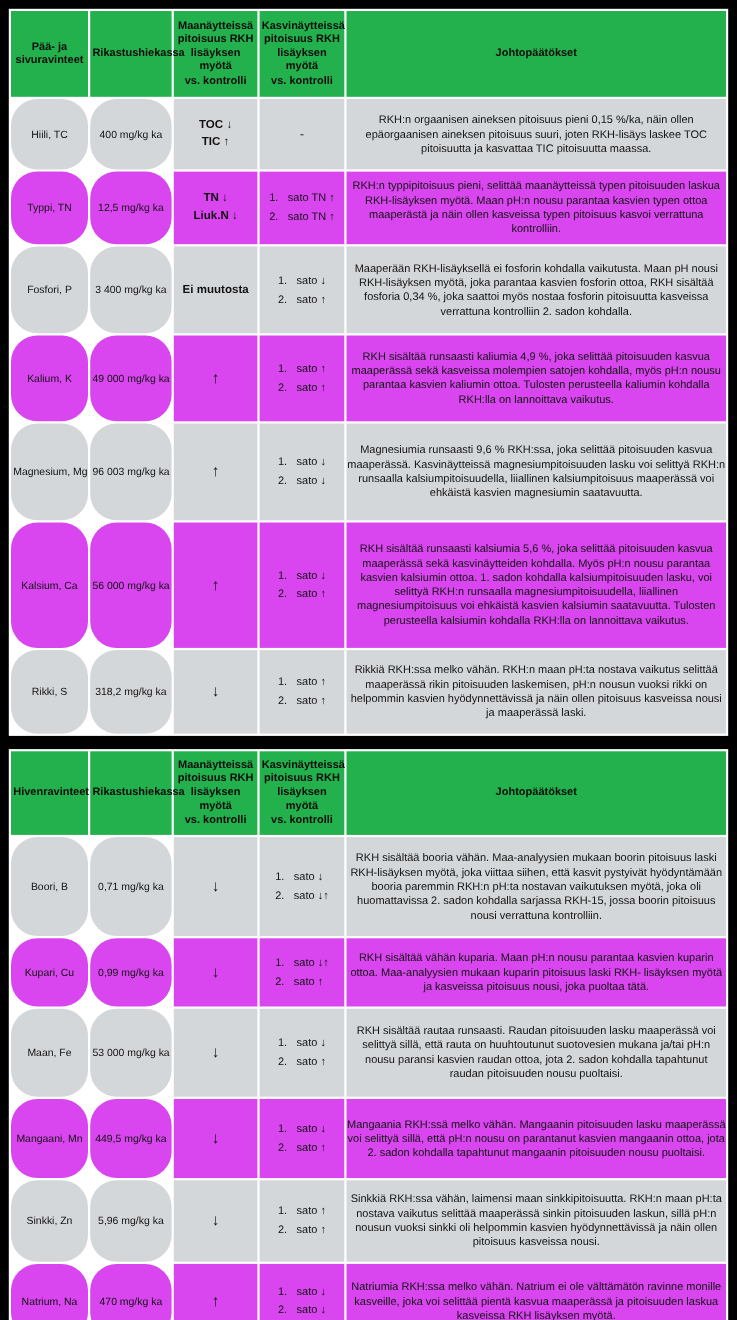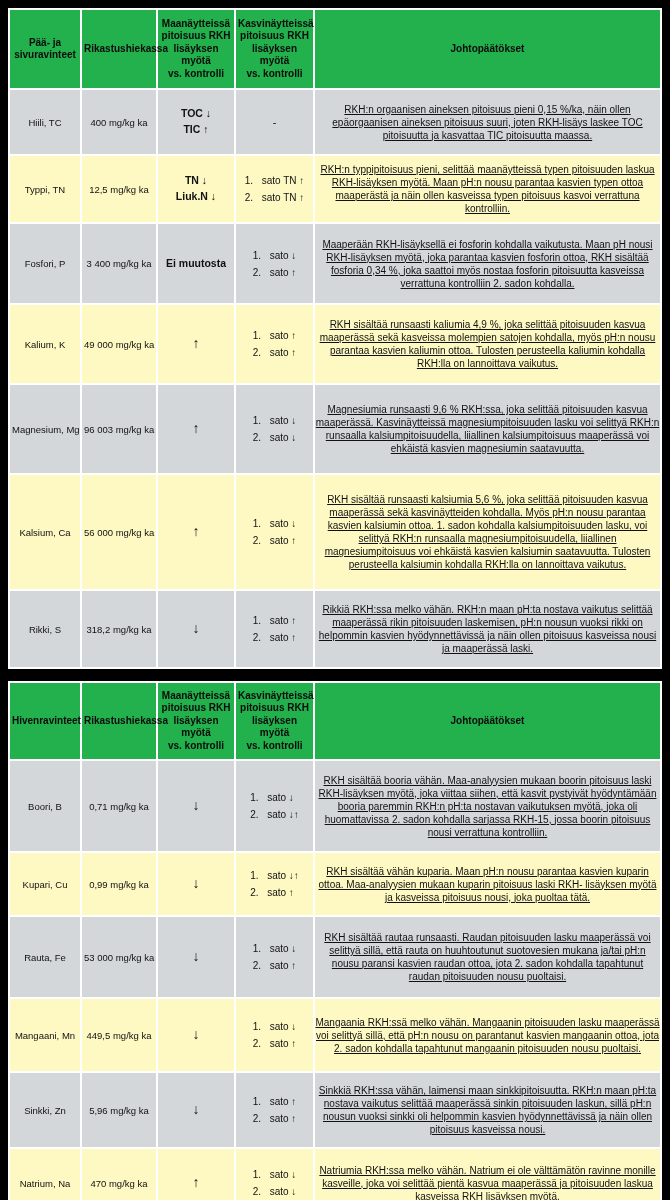--- a/index.html
+++ b/index.html
@@ -12,31 +12,31 @@
     width:654px;table-layout:fixed;border-collapse:separate;border-spacing:2px;
     background:#fff;
   }
   col.c1{width:70px}col.c2{width:74px}col.c3{width:76px}col.c4{width:77px}col.c5{width:auto}
   th{
     background:#22B14C;color:#0b0b0b;font-weight:bold;font-size:10px;line-height:1.25;
     text-align:center;vertical-align:middle;white-space:pre-line;padding:2px;
   }
   td{vertical-align:middle;text-align:center;padding:2px;}
   tr.row-dark td{background:#D4D7DA;}
-  tr.row-light td{background:#fef9c3;}
-  .c-nutrient,.c-amount{font-size:9.5px;white-space:nowrap;}
+  tr.row-light td{background:#d946ef;}
+  .c-nutrient,.c-amount{font-size:9.5px;white-space:nowrap;border-radius:24px;}
   .c-soil{font-size:10.5px;font-weight:bold;}
   .soil-line{line-height:1.5;}
   .soil-line.lone{font-size:14px;line-height:1.1;}
   .c-plant{font-size:10px;}
   .plant-wrap{display:inline-block;text-align:left;}
   .plant-line{line-height:1.7;}
   .plant-line .num{display:inline-block;width:17px;}
   .plant-line.dash{text-align:center;font-size:11px;}
-  .c-conc{font-size:10px;line-height:1.3;padding:3px 0;text-decoration:underline;}
+  .c-conc{font-size:10px;line-height:1.3;padding:3px 0;}
   .gap{height:12px;}
   
   #t1 thead th{height:74px;}
   #t1 tbody tr:nth-child(1) td{height:58px;}
   #t1 tbody tr:nth-child(2) td{height:60px;}
   #t1 tbody tr:nth-child(3) td{height:73px;}
   #t1 tbody tr:nth-child(4) td{height:72px;margin-top:40px;}
   #t1 tbody tr:nth-child(5) td{height:82px;}
   #t1 tbody tr:nth-child(6) td{height:108px;}
   #t1 tbody tr:nth-child(7) td{height:70px;margin-top:28px;}
@@ -183,21 +183,21 @@
       <tr class="row-light">
         <td class="c-nutrient">Kupari, Cu</td>
         <td class="c-amount">0,99 mg/kg ka</td>
         <td class="c-soil">
           <div class="soil-line lone">↓</div>
         </td>
         <td class="c-plant"><div class="plant-wrap"><div class="plant-line"><span class="num">1.</span><span>sato ↓↑</span></div><div class="plant-line"><span class="num">2.</span><span>sato ↑</span></div></div></td>
         <td class="c-conc">RKH sisältää vähän kuparia. Maan pH:n nousu parantaa kasvien kuparin ottoa. Maa-analyysien mukaan kuparin pitoisuus laski RKH- lisäyksen myötä ja kasveissa pitoisuus nousi, joka puoltaa tätä.</td>
       </tr>
       <tr class="row-dark">
-        <td class="c-nutrient">Rauta, Fe</td>
+        <td class="c-nutrient">Maan, Fe</td>
         <td class="c-amount">53 000 mg/kg ka</td>
         <td class="c-soil">
           <div class="soil-line lone">↓</div>
         </td>
         <td class="c-plant"><div class="plant-wrap"><div class="plant-line"><span class="num">1.</span><span>sato ↓</span></div><div class="plant-line"><span class="num">2.</span><span>sato ↑</span></div></div></td>
         <td class="c-conc">RKH sisältää rautaa runsaasti. Raudan pitoisuuden lasku maaperässä voi selittyä sillä, että rauta on huuhtoutunut suotovesien mukana ja/tai pH:n nousu paransi kasvien raudan ottoa, jota 2. sadon kohdalla tapahtunut raudan pitoisuuden nousu puoltaisi.</td>
       </tr>
       <tr class="row-light">
         <td class="c-nutrient">Mangaani, Mn</td>
         <td class="c-amount">449,5 mg/kg ka</td>

